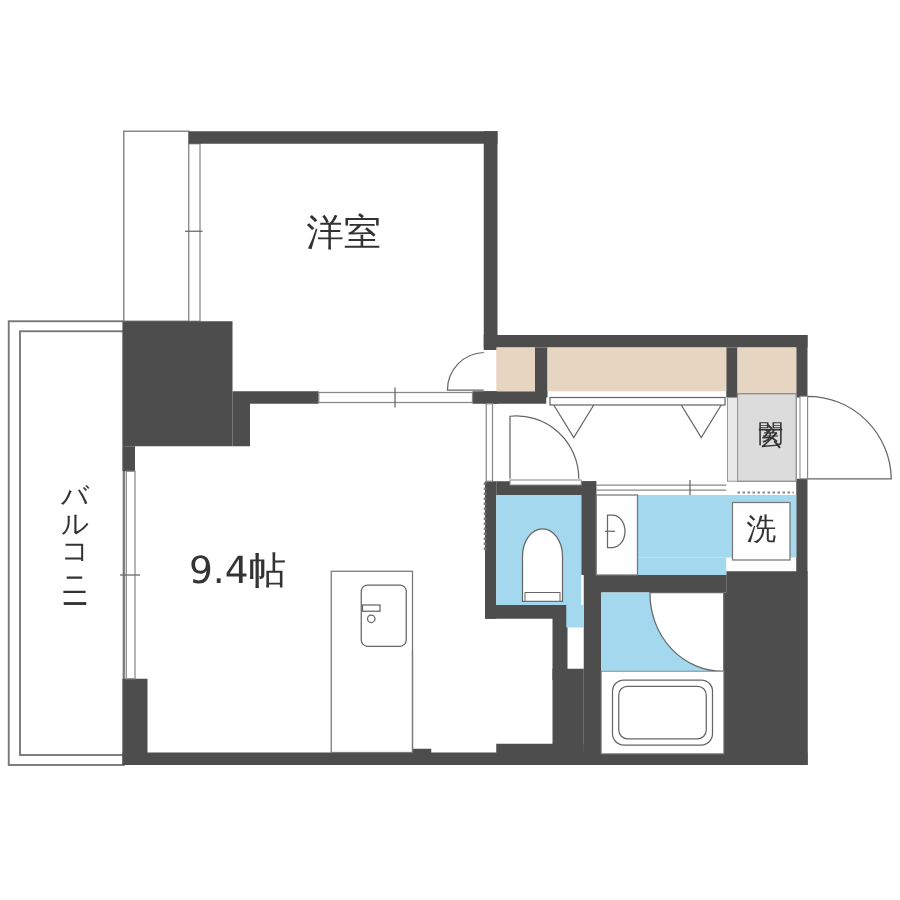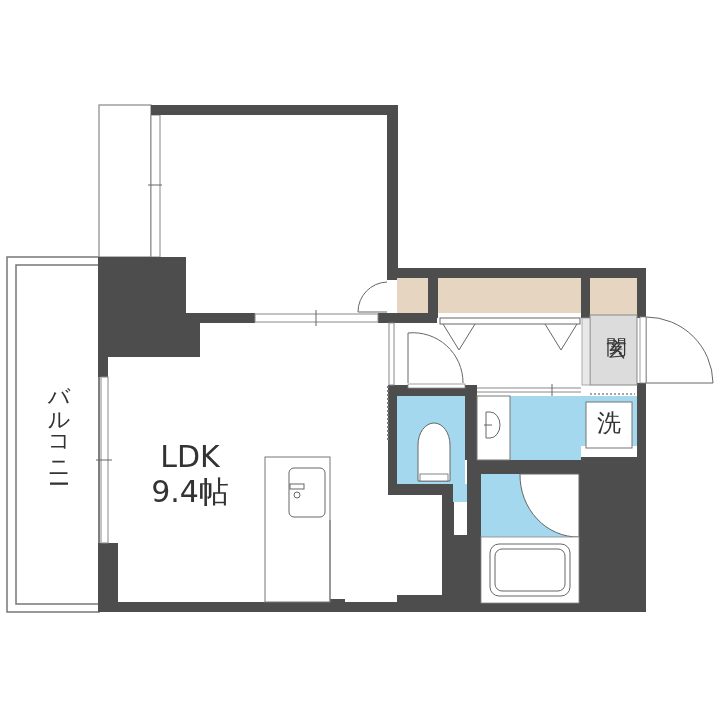--- a/index.html
+++ b/index.html
@@ -112,24 +112,24 @@
   <rect x="495" y="549" width="70" height="42" rx="7" fill="none" stroke="#666" stroke-width="1"></rect>
 
   <rect x="265" y="457" width="65" height="145" fill="#fff" stroke="#777" stroke-width="1"></rect>
   <line x1="330" y1="520" x2="330" y2="602" stroke="#777" stroke-width="1"></line>
   <rect x="289" y="468" width="36" height="49" rx="5" fill="#fff" stroke="#666" stroke-width="1"></rect>
   <rect x="290" y="484" width="14" height="5" fill="#fff" stroke="#666" stroke-width="1"></rect>
   <circle cx="297" cy="495" r="3" fill="#fff" stroke="#666" stroke-width="1"></circle>
 </svg>
 
 <div class="label" style="left:220px; top:170px; width:110px; font-size:30px;">
+  <div>洋室</div>
 </div>
 
 <div class="label" style="left:130px; top:440px; width:120px; font-size:30px;">
-  <div>LDK</div>
   <div>9.4帖</div>
 </div>
 
 <div class="label" style="left:44px; top:372px; width:26px; font-size:22px; writing-mode:vertical-rl; line-height:1;">バルコニー</div>
 
 <div class="label" style="left:601px; top:322px; width:26px; font-size:20px; writing-mode:vertical-rl; line-height:1;">玄関</div>
 
 <div class="label" style="left:589px; top:410px; width:40px; font-size:24px;">洗</div>
 
 </body></html>

